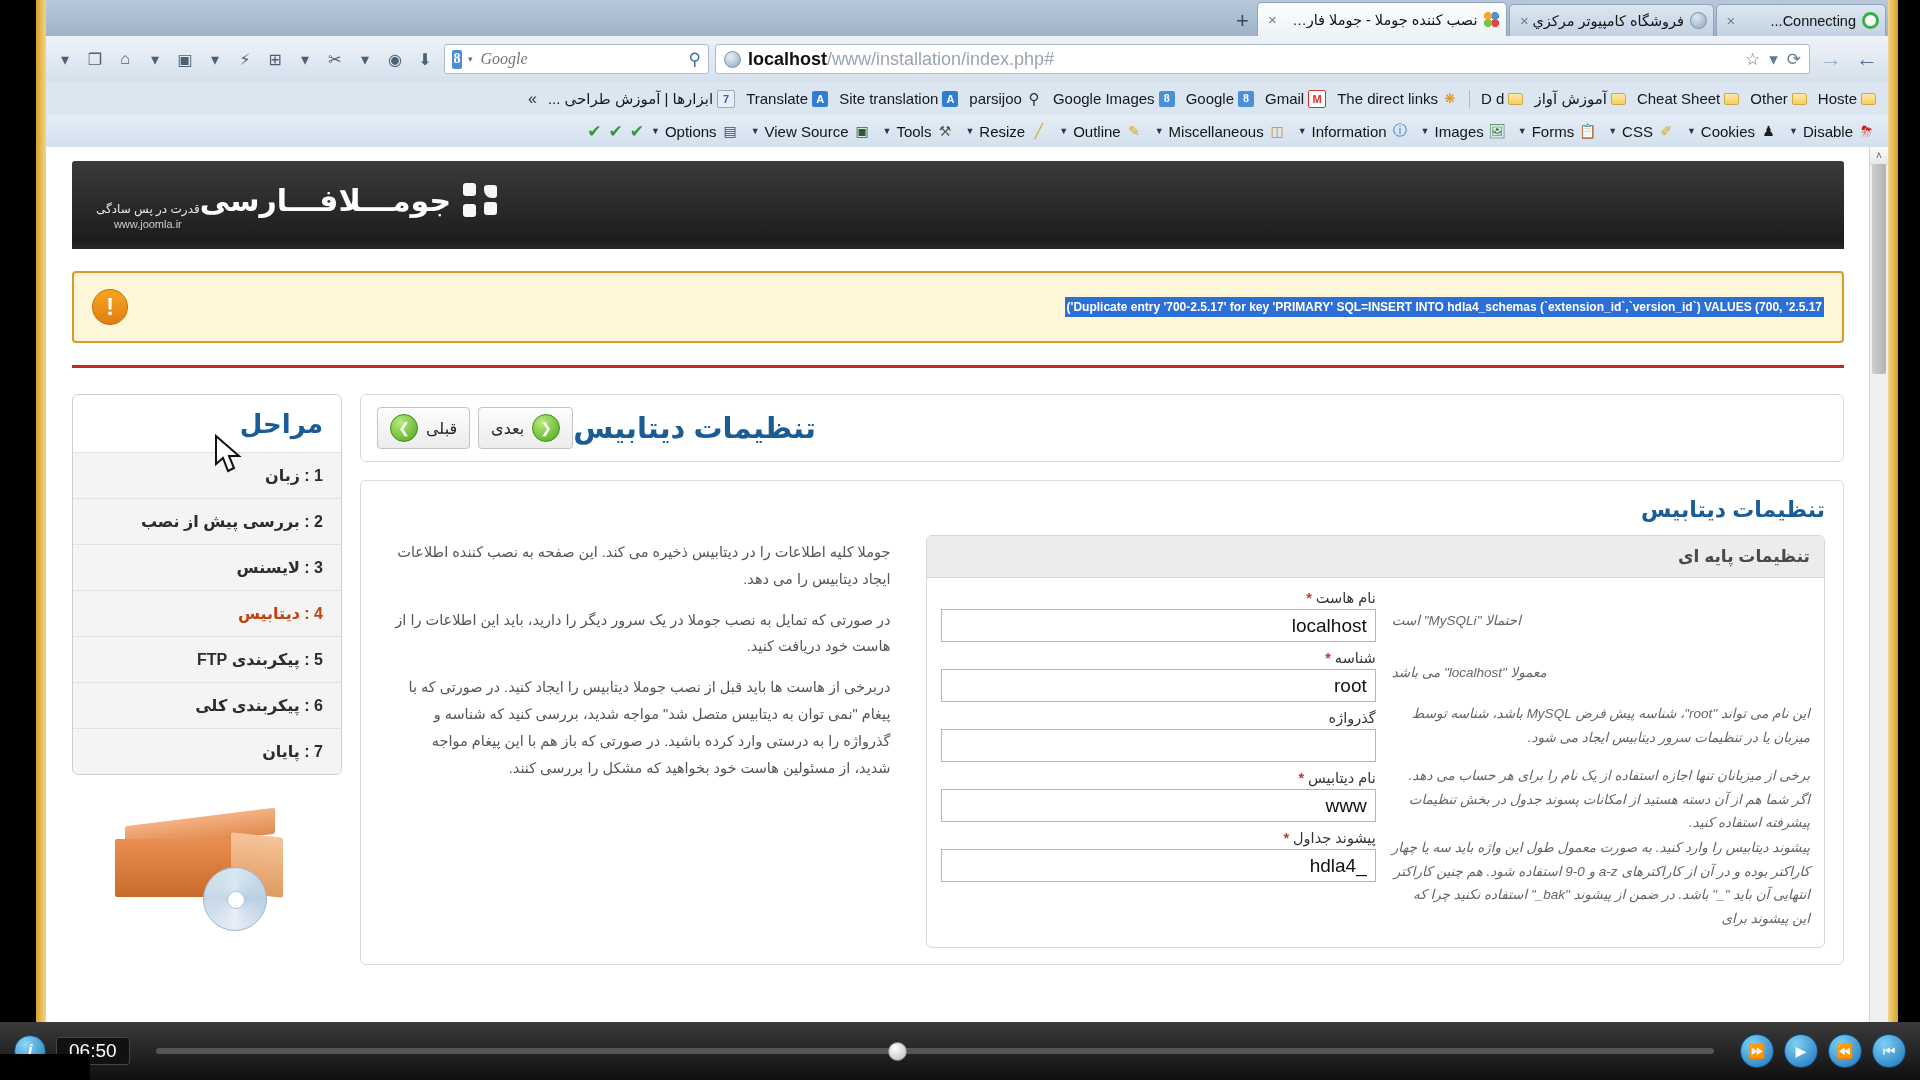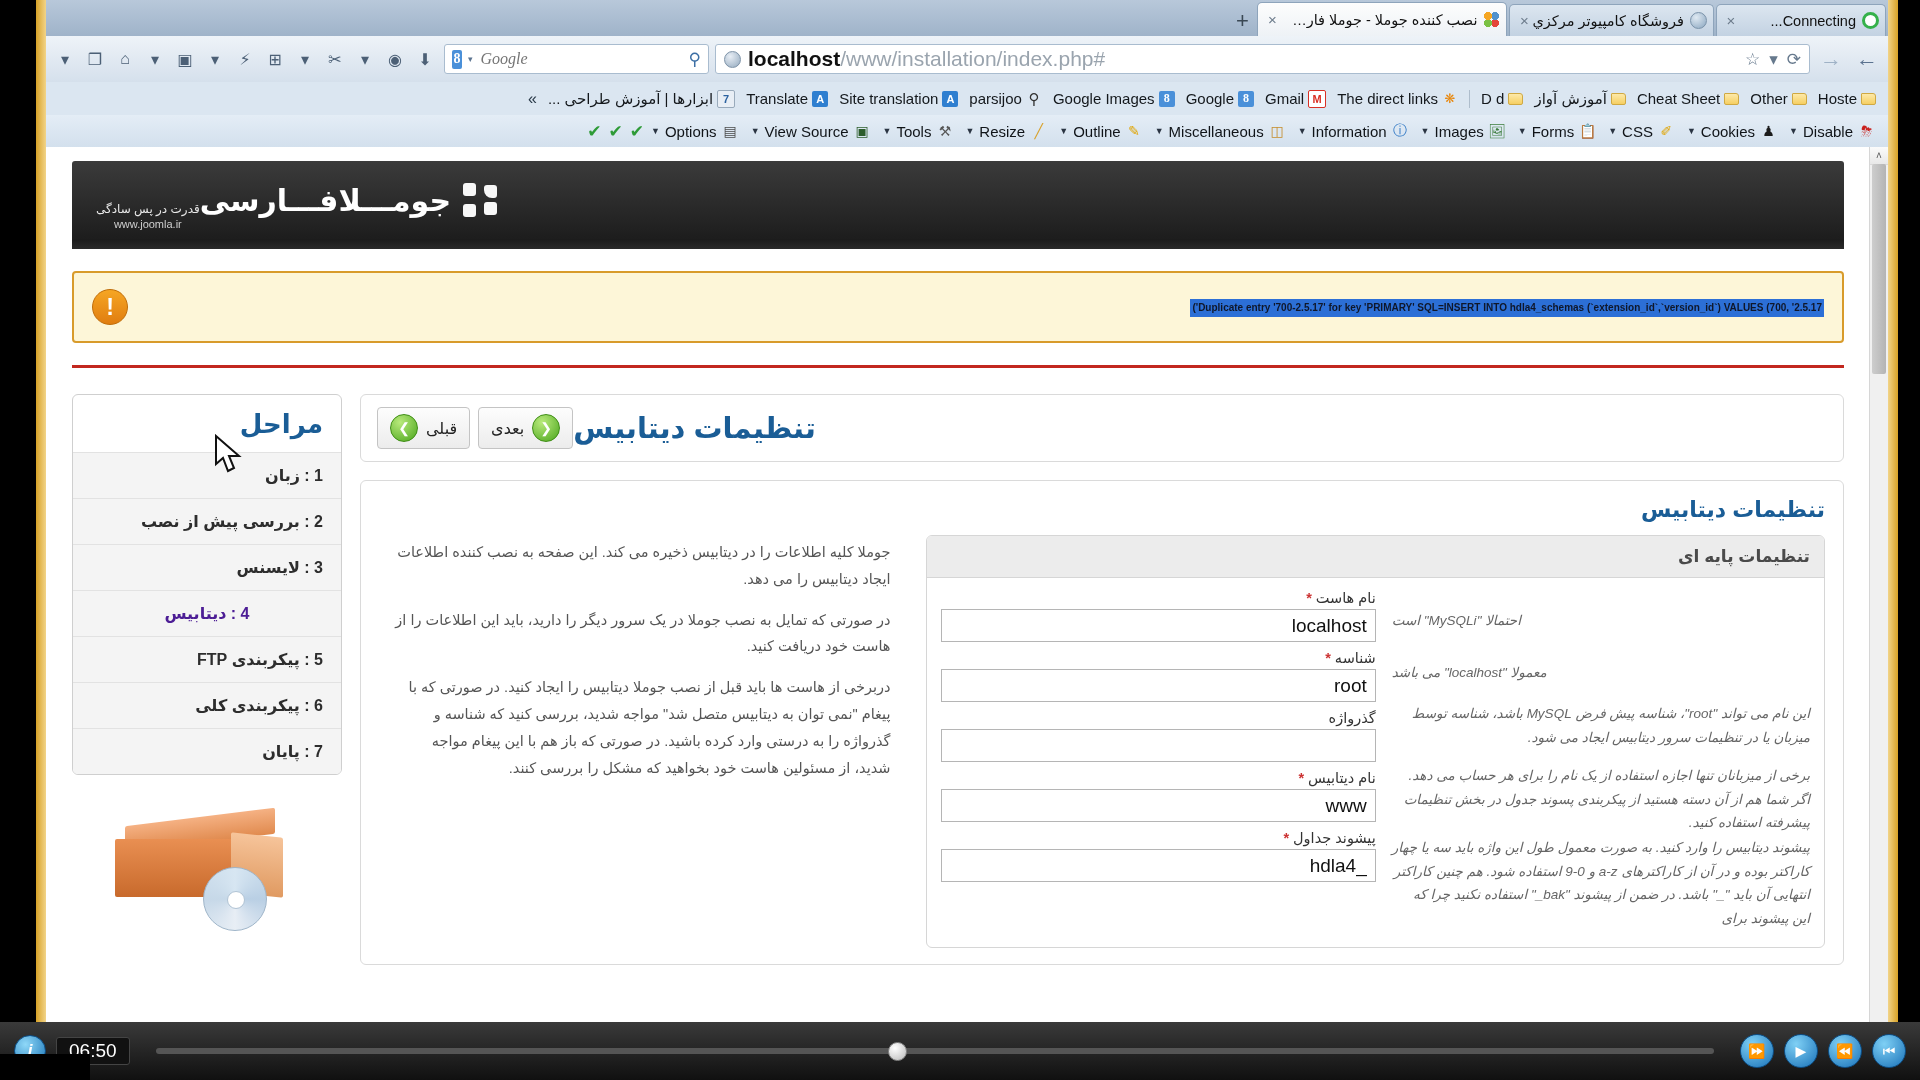--- a/index.html
+++ b/index.html
@@ -58,21 +58,21 @@
   .navbar{position:absolute;left:10px;top:36px;right:10px;height:46px;
     background:linear-gradient(to bottom,#eef3f8,#d5e0ec);
     display:flex;align-items:center;padding:0 6px;box-sizing:border-box;gap:6px;}
   .navbtn{width:30px;height:30px;display:flex;align-items:center;justify-content:center;
     font-size:22px;color:#5b7390;cursor:pointer;}
   .navbtn.dim{color:#9fb2c6;}
   .urlbox{flex:1;height:30px;background:#fff;border:1px solid #a9bccf;border-radius:3px;
     display:flex;align-items:center;padding:0 8px;box-sizing:border-box;direction:ltr;gap:7px;}
   .urlglobe{width:17px;height:17px;border-radius:50%;
     background:radial-gradient(circle at 35% 30%,#e8eef5,#93a9be);border:1px solid #7e93a8;box-sizing:border-box;}
-  .urltext{font-size:21px;color:#9aa4ae;white-space:nowrap;overflow:hidden;}
+  .urltext{font-size:18px;color:#9aa4ae;white-space:nowrap;overflow:hidden;}
   .urltext b{color:#111;font-weight:700;}
   .urlicons{margin-left:auto;display:flex;align-items:center;gap:9px;color:#66798d;font-size:17px;}
   .searchbox{width:265px;height:30px;background:#fff;border:1px solid #a9bccf;border-radius:3px;
     display:flex;align-items:center;padding:0 7px;box-sizing:border-box;direction:ltr;gap:6px;}
   .glogo{width:19px;height:19px;background:#4a90d9;color:#fff;font-weight:700;font-size:14px;
     display:flex;align-items:center;justify-content:center;border-radius:2px;
     font-family:"Liberation Serif",serif;}
   .caret{font-size:9px;color:#5b7390;}
   .searchph{flex:1;font-style:italic;color:#555;font-size:16px;font-family:"Liberation Serif",serif;}
   .magnif{color:#3d6fa5;font-size:17px;}
@@ -139,34 +139,34 @@
   .jheadbar{height:10px;background:linear-gradient(to bottom,#1b1b1b,#2a2a2a);}
 
   .jalert-wrap{margin-top:22px;border:2px solid #d89b2b;background:#fdf6d8;
      border-radius:4px;padding:16px 18px;display:flex;align-items:center;gap:14px;
      box-sizing:border-box;min-height:66px;}
   .jalert-ico{flex:0 0 34px;width:34px;height:34px;border-radius:50%;
      background:linear-gradient(to bottom,#f6a623,#e07d10);color:#fff;
      display:flex;align-items:center;justify-content:center;font-size:23px;font-weight:700;
      border:1px solid #c06c07;}
   .jalert-txt{flex:1;text-align:right;direction:ltr;}
-  .jalert-txt span{background:#2c6fd6;color:#0f172a;font-weight:700;font-size:10px;
+  .jalert-txt span{background:#2c6fd6;color:#ffffff;font-weight:700;font-size:12px;
      padding:2px 2px;display:inline-block;line-height:1.35;}
   .jrule{margin-top:22px;border-top:3px solid #c2281f;}
 
   .jbody{display:flex;gap:18px;margin-top:26px;align-items:flex-start;}
 
   
   .jsteps{flex:0 0 270px;order:2;}
   .jsteps-box{border:1px solid #cfcfcf;border-radius:6px;background:#fff;overflow:hidden;}
   .jsteps-title{color:#1a5d96;font-size:26px;font-weight:700;padding:14px 18px 12px;
      text-align:right;}
   .jstep{border-top:1px solid #e2e2e2;background:#f4f4f4;padding:13px 18px;
      font-size:16px;font-weight:700;color:#2d2d2d;text-align:right;cursor:pointer;}
-  .jstep.current{color:#4c1d95;text-align:center;}
+  .jstep.current{color:#c2410c;}
   .jbox-art{margin-top:34px;display:flex;justify-content:center;}
 
   
   .jmain{flex:1;order:1;min-width:0;}
   .jtoolbar{border:1px solid #dadada;border-radius:6px;padding:12px 16px;
      display:flex;align-items:center;background:#fff;min-height:56px;box-sizing:border-box;}
   .jtitle{margin-right:auto;color:#1a5d96;font-size:29px;font-weight:700;text-align:right;}
   .jbtns{display:flex;gap:8px;}
   .jbtn{background:linear-gradient(to bottom,#fdfdfd,#ececec);
      border:1px solid #c4c4c4;border-radius:4px;padding:6px 12px;
@@ -548,21 +548,21 @@
                       <div class="hint-line" style="min-height:46px;">
                           <span class="hint-em">احتمالا "MySQLi" است</span>
                         </div>
                       <div class="hint-line" style="min-height:58px;">
                           <span class="hint-em">معمولا "localhost" می باشد</span>
                         </div>
                       <div class="hint-line" style="min-height:62px;align-items:flex-start;">
                           <span class="hint-em">این نام می تواند "root"، شناسه پیش فرض MySQL باشد، شناسه توسط میزبان یا در تنظیمات سرور دیتابیس ایجاد می شود.</span>
                         </div>
                       <div class="hint-line" style="min-height:72px;align-items:flex-start;">
-                          <span class="hint-em">برخی از میزبانان تنها اجازه استفاده از یک نام را برای هر حساب می دهد. اگر شما هم از آن دسته هستید از پیکربندی پسوند جدول در بخش تنظیمات پیشرفته استفاده کنید.</span>
+                          <span class="hint-em">برخی از میزبانان تنها اجازه استفاده از یک نام را برای هر حساب می دهد. اگر شما هم از آن دسته هستید از امکانات پسوند جدول در بخش تنظیمات پیشرفته استفاده کنید.</span>
                         </div>
                       <div class="hint-line" style="min-height:70px;align-items:flex-start;">
                           <span class="hint-em">پیشوند دیتابیس را وارد کنید. به صورت معمول طول این واژه باید سه یا چهار کاراکتر بوده و در آن از کاراکترهای a-z و 0-9 استفاده شود. هم چنین کاراکتر انتهایی آن باید "_" باشد. در ضمن از پیشوند "bak_" استفاده نکنید چرا که این پیشوند برای</span>
                         </div>
                     </div>
 
                   </div>
                 </div>
 
               </div>

